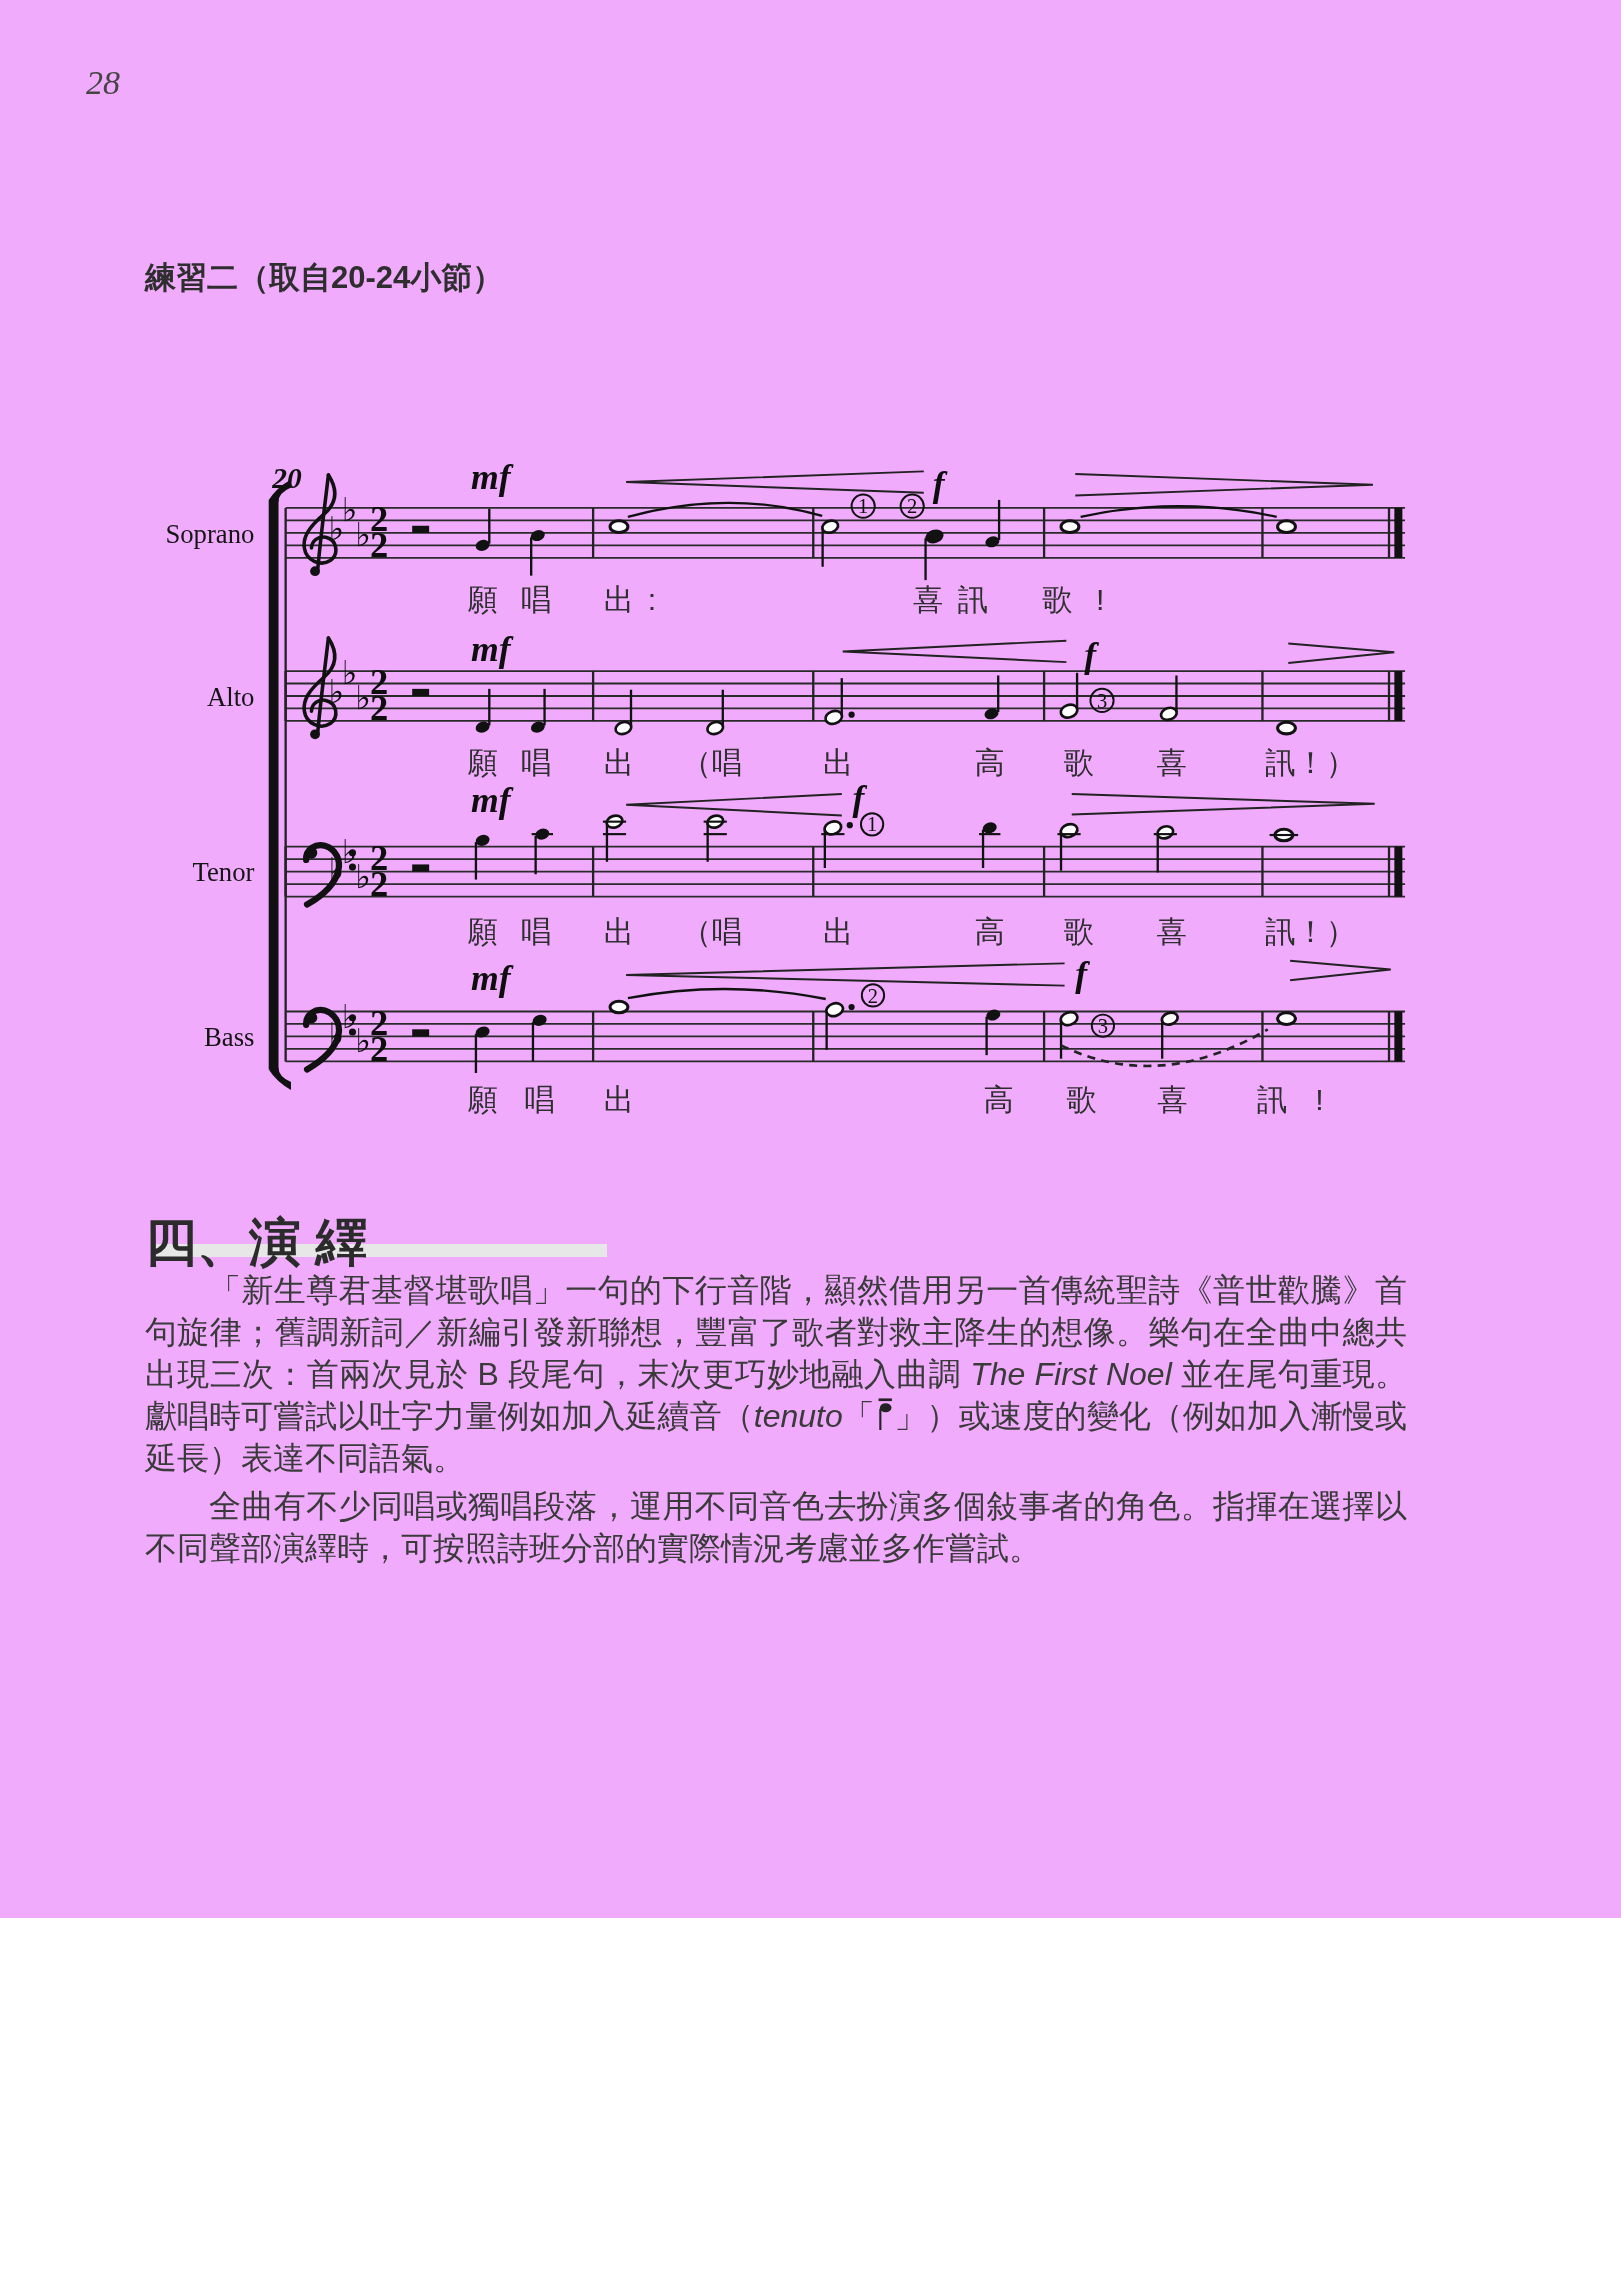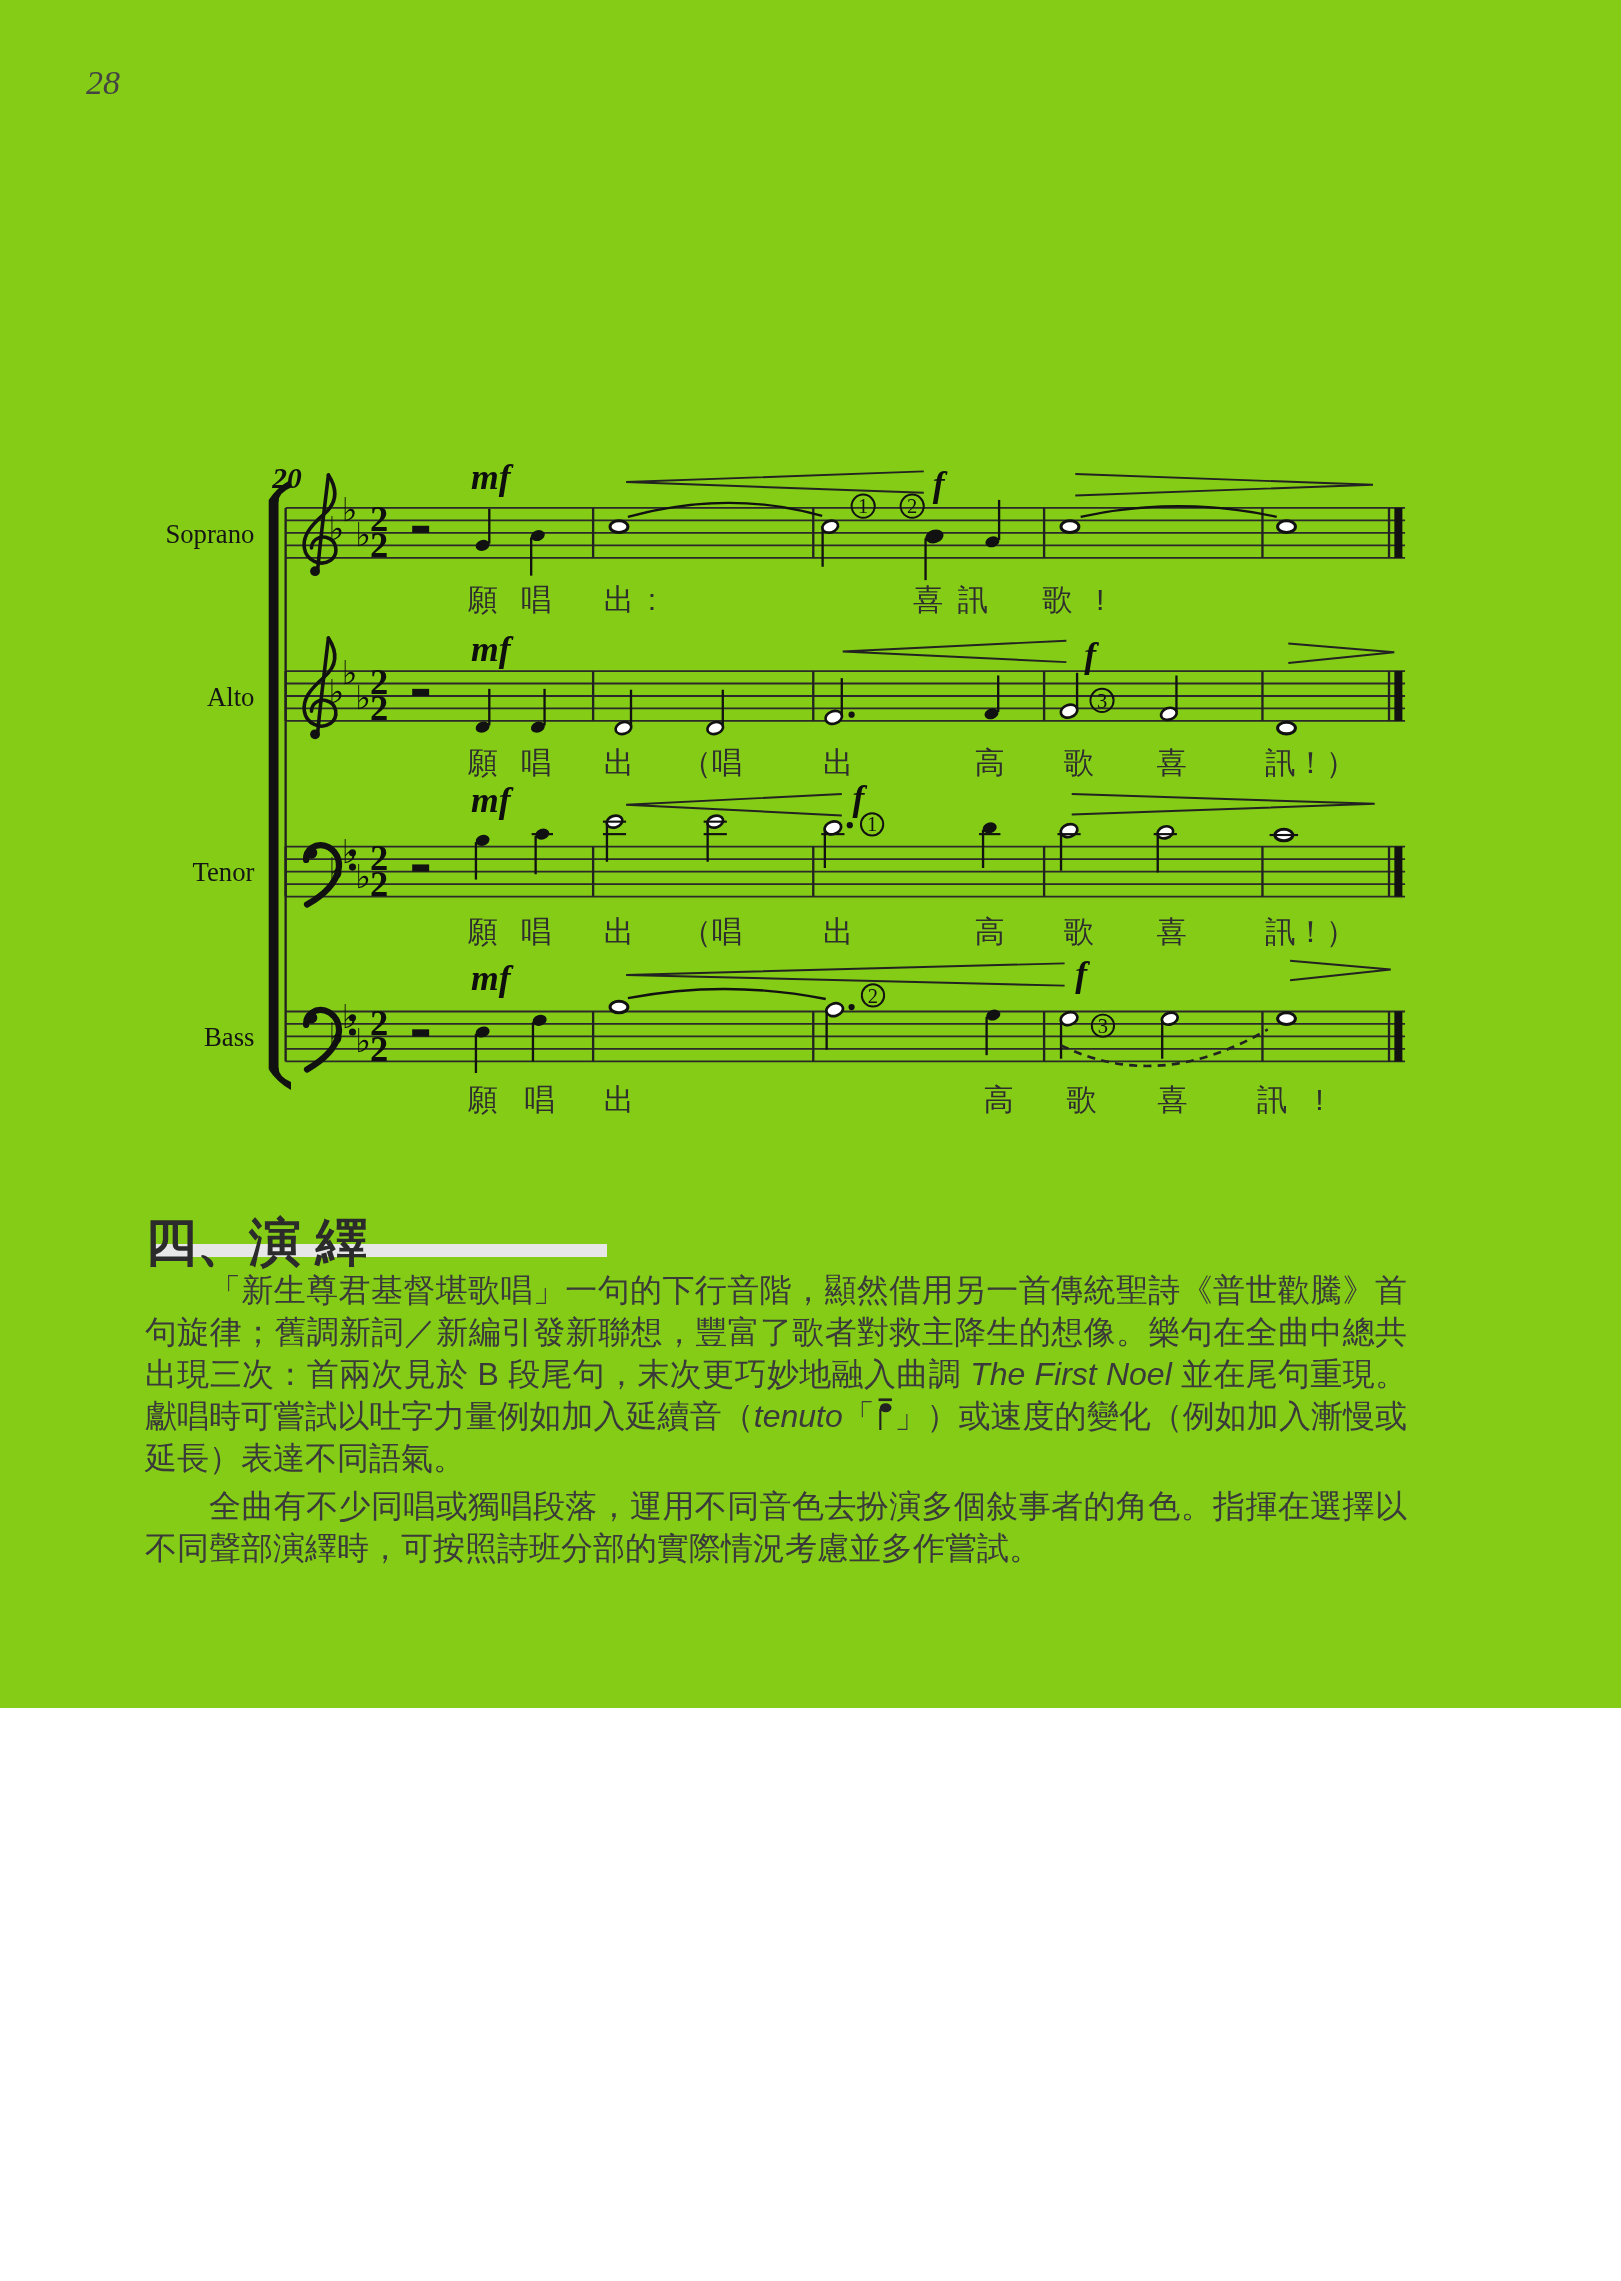--- a/index.html
+++ b/index.html
@@ -1,16 +1,16 @@
 <!DOCTYPE html>
 <html style="font-size:14.3px"><head>
 <meta charset="utf-8">
 <style>
   html,body{margin:0;padding:0;background:#ffffff;}
-  #page{position:relative;width:1622px;height:1708px;background:#84cc16;overflow:hidden;
+  #page{position:relative;width:1622px;height:1918px;background:#f0abfc;overflow:hidden;
         font-family:"Liberation Sans",sans-serif;color:#333;}
   .abs{position:absolute;}
   #page-number{left:86px;top:64px;font:italic 34px "Liberation Serif",serif;color:#444;}
   #exercise-title{left:145px;top:257px;font-weight:bold;font-size:31px;color:#2e2e2e;}
   .body-par{left:145px;width:1262px;font-size:32px;line-height:42px;color:#3a3a3a;
             text-align:justify;margin:0;}
   #exercise-paragraph{top:310px;text-indent:64px;}
   #interp-heading{left:145px;top:1208px;font-weight:bold;font-size:52px;color:#2b2b2b;z-index:2;}
   #interp-heading-bar{left:153px;top:1244px;width:454px;height:12.5px;background:#e7e7e7;z-index:1;}
   #interp-paragraph-1{top:1269px;text-indent:64px;z-index:2;}
@@ -44,20 +44,21 @@
   .rest{fill:#111;}
   .brk{fill:#111;}
 </style>
 </head>
 <body>
 
 <div id="page">
 
   <div class="abs" id="page-number">28</div>
 
+  <div class="abs" id="exercise-title">練習二（取自20-24小節）</div>
 
 
   <svg class="abs" id="score" width="1453" height="713" viewBox="0 0 1630 800">
 
     <g>
       <rect class="brk" x="151" y="56" width="11" height="639"></rect>
       <path class="brk" d="M151 56 Q160 42 176 33 L176 42 Q162 48 162 58 Z"></path>
       <path class="brk" d="M151 695 Q160 709 176 718 L176 709 Q162 703 162 693 Z"></path>
       <line class="bl" x1="170" y1="65" x2="170" y2="686"></line>
     </g>

